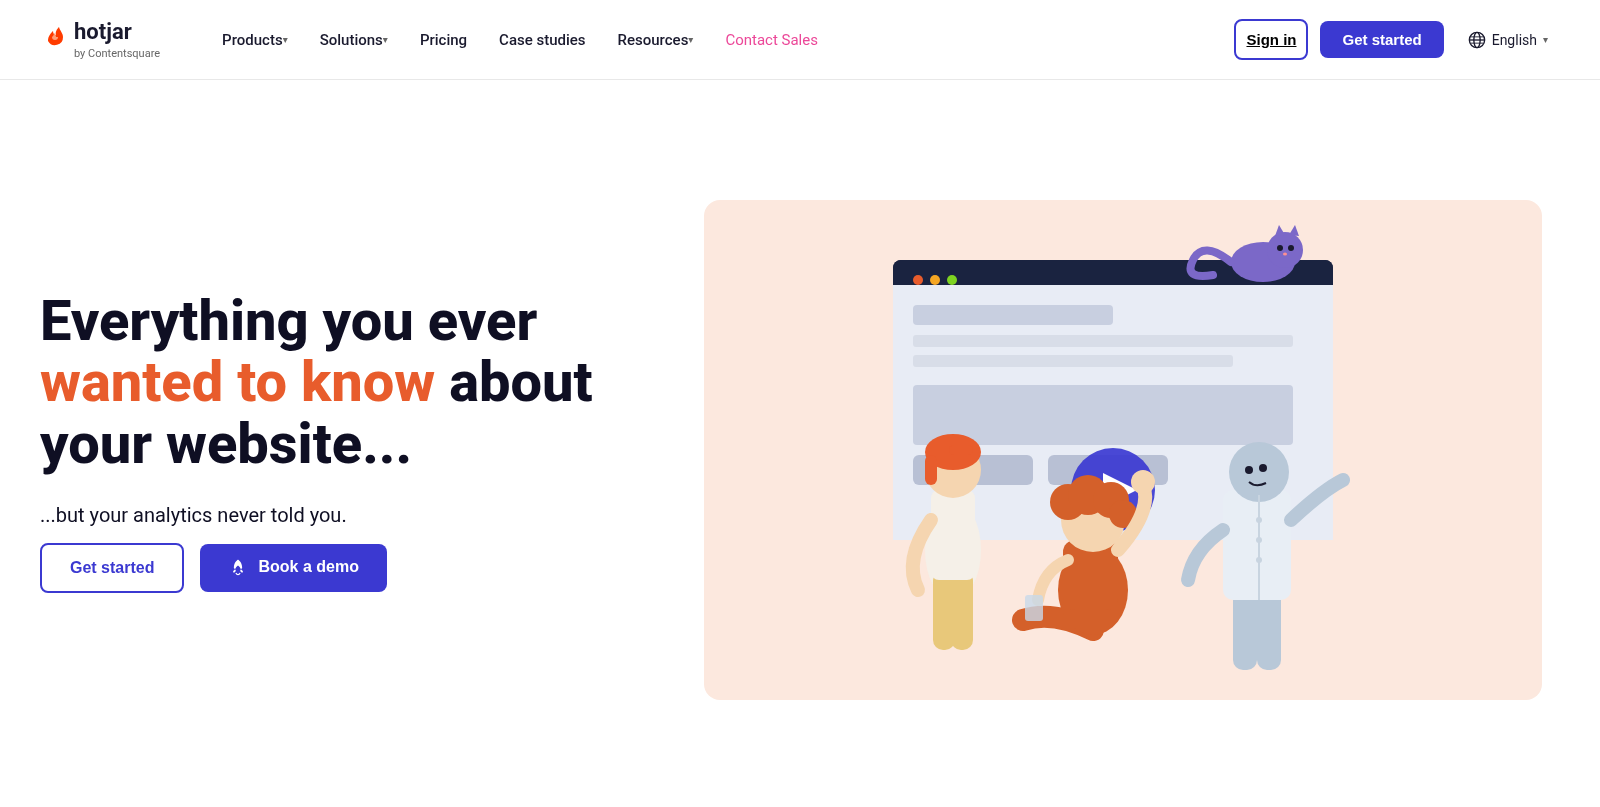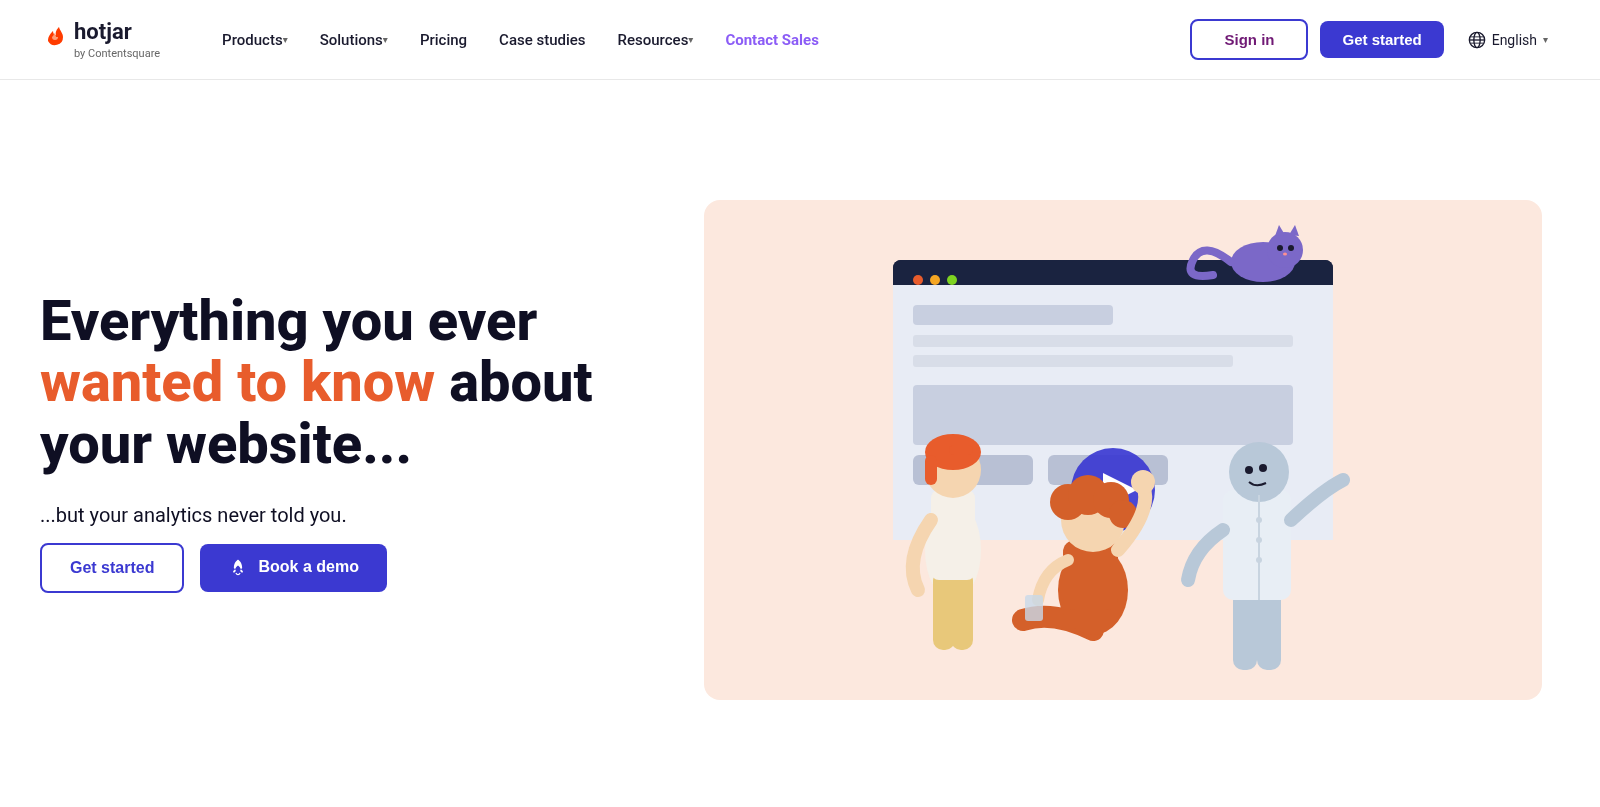--- a/index.html
+++ b/index.html
@@ -48,39 +48,40 @@
       display: flex;
       align-items: center;
       padding: 8px 14px;
       font-size: 15px;
       font-weight: 500;
       color: #1a1a2e;
       cursor: pointer;
       border-radius: 6px;
       white-space: nowrap;
     }
-    .nav-item.contact-sales { color: #8b5cf6; font-weight: 700; }
+    .nav-item.contact-sales { color: #ec4899; font-weight: 400; }
     .chevron {
       font-size: 10px;
       color: #666;
     }
     .nav-actions {
       display: flex;
       align-items: center;
       gap: 12px;
     }
     .btn-signin {
-      padding: 10px 32px;
+      padding: 10px 10px;
       border: 2px solid #3b39d1;
       background: transparent;
-      color: #701a75;
+      color: #000000;
       border-radius: 8px;
       font-size: 15px;
       font-weight: 600;
       cursor: pointer;
+      text-decoration: underline;
     }
     .btn-get-started-nav {
       padding: 10px 22px;
       background: #3b39d1;
       color: #fff;
       border: none;
       border-radius: 8px;
       font-size: 15px;
       font-weight: 600;
       cursor: pointer;

